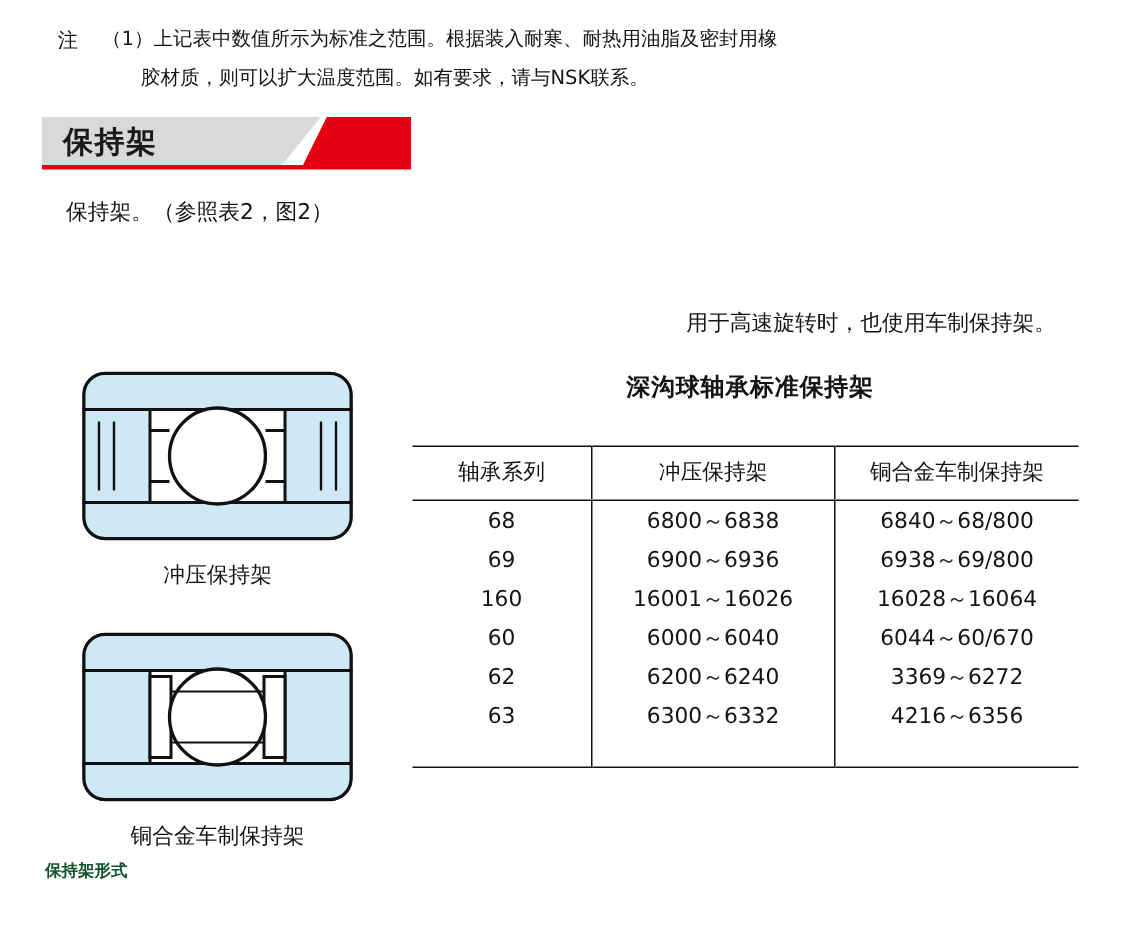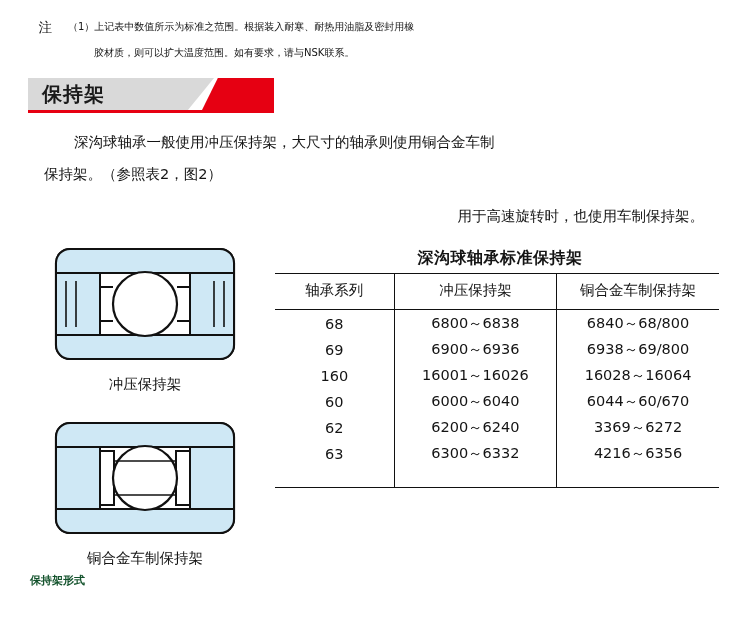--- a/index.html
+++ b/index.html
@@ -29,21 +29,21 @@
     width: 52px;
     text-align: right;
     font-size: 13.5px;
     line-height: 26px;
     padding-right: 0;
     color: #141414;
   }
   .note-body {
     margin-left: 16px;
     width: 640px;
-    font-size: 10px;
+    font-size: 13px;
     line-height: 26px;
     color: #141414;
   }
   .note-body .line2 {
     padding-left: 26px;
   }
 
   
   .section-banner {
     position: absolute;
@@ -132,21 +132,21 @@
     position: absolute;
     left: 275px;
     top: 248px;
     width: 450px;
   }
   .table-title {
     text-align: center;
     font-size: 16px;
     font-weight: bold;
     color: #141414;
-    margin-bottom: 4px;
+    margin-bottom: 28px;
     letter-spacing: 0.5px;
   }
   table.spec {
     border-collapse: collapse;
     width: 444px;
     font-size: 14.5px;
   }
   table.spec th,
   table.spec td {
     text-align: center;
@@ -186,21 +186,20 @@
 </div>
 
 <div class="section-banner">
   <div class="banner-gray"></div>
   <div class="banner-red"></div>
   <div class="banner-underline"></div>
   <div class="banner-text">保持架</div>
 </div>
 
 <div class="para para-1">
-  <div class="indent">深沟球轴承一般使用冲压保持架，大尺寸的轴承则使用铜合金车制</div>
   <div>保持架。（参照表2，图2）</div>
 </div>
 
 <div class="para para-2">
   <div class="indent">用于高速旋转时，也使用车制保持架。</div>
 </div>
 
 <div class="figures">
 
   <div class="fig-block fig-block-1">

